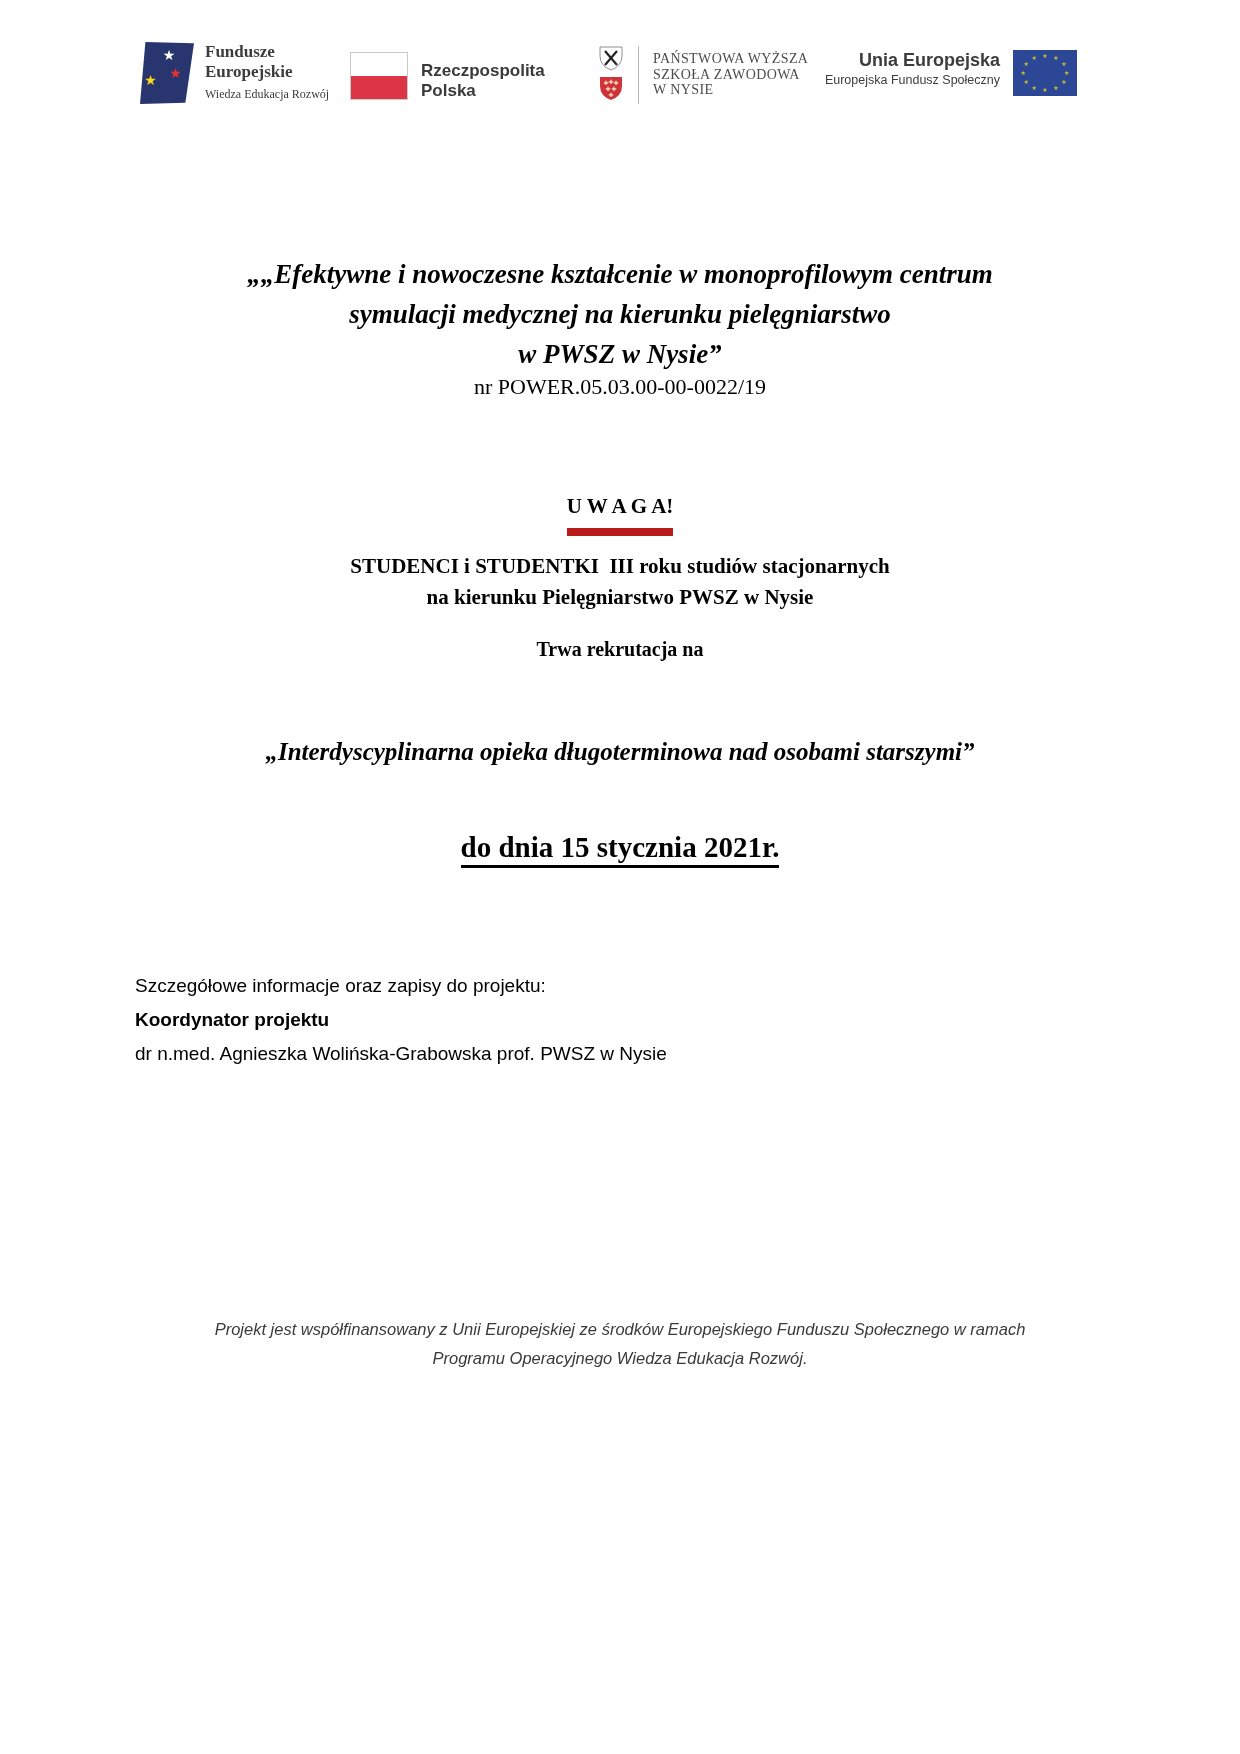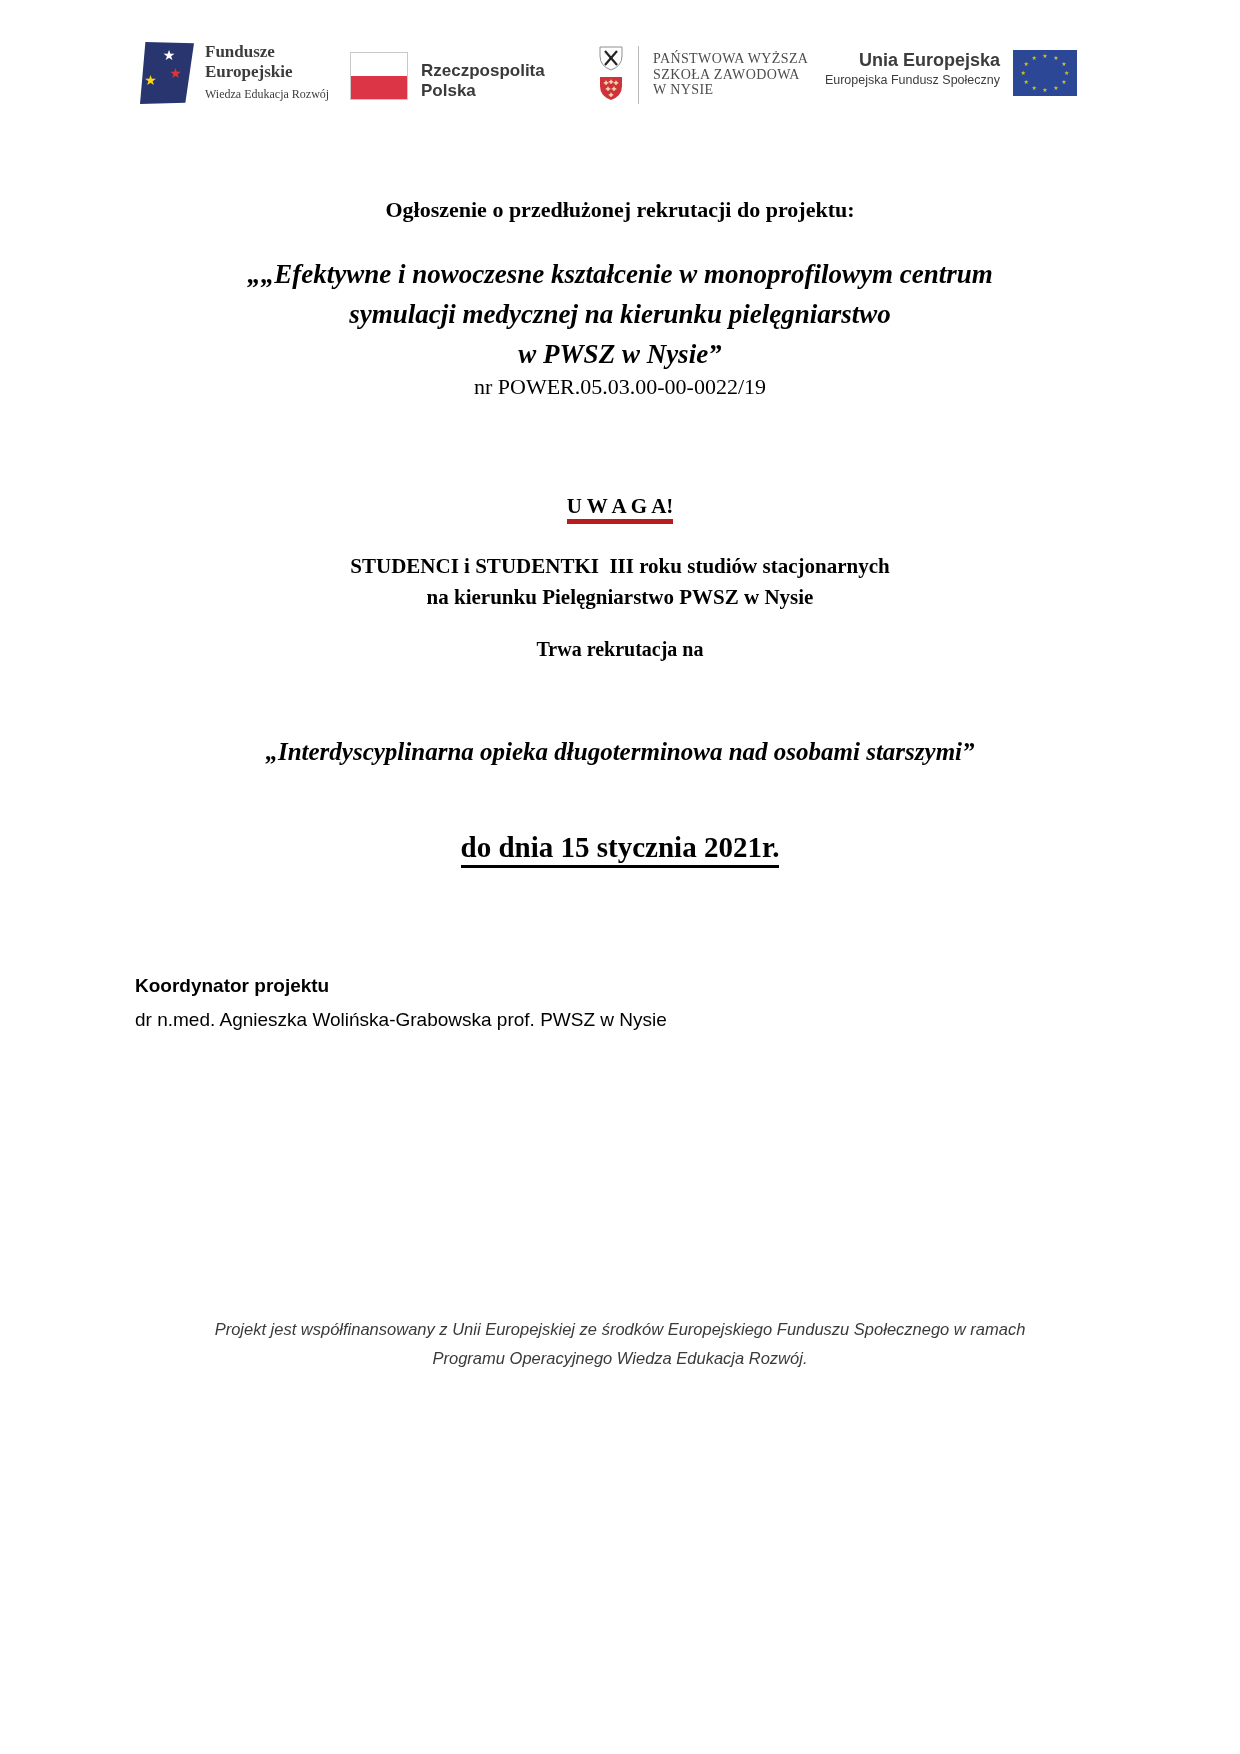--- a/index.html
+++ b/index.html
@@ -42,21 +42,21 @@
   .eu-flag { position:relative; width:64px; height:46px; }
   .eu-star { position:absolute; font-size:6px; line-height:1;
     transform:translate(-50%,-50%); color:var(--eu-star,#d6c63a); }
 
   
   .t { position:absolute; left:0; width:100%; text-align:center; }
   .intro   { top:197px; font-size:22px; font-weight:bold; }
   .project-title { top:254px; font-size:27px; font-weight:bold; font-style:italic; line-height:40px; }
   .number  { top:374px; font-size:22px; }
   .uwaga   { top:494px; font-size:21px; font-weight:bold; }
-  .uwaga span { border-bottom:5px solid #b91c1c; padding-bottom:1px; white-space:pre-wrap; }
+  .uwaga span { border-bottom:8px solid #b91c1c; padding-bottom:10px; white-space:pre-wrap; }
   .audience{ top:551px; font-size:21px; font-weight:bold; line-height:31px; }
   .audience .keep-space { white-space:pre-wrap; }
   .trwa    { top:638px; font-size:20px; font-weight:bold; }
   .desc    { top:669px; font-size:21px; font-style:italic; line-height:35px; }
   .course  { top:738px; font-size:25px; font-weight:bold; font-style:italic; }
   .deadline{ top:831px; font-size:29px; font-weight:bold; }
   .deadline span { border-bottom:3px solid #000; padding-bottom:2px; }
 
   
   .contact { position:absolute; left:135px; top:969px;
@@ -136,21 +136,20 @@
         <span class="eu-star" style="left: 67%; top: 82.909%;">★</span>
         <span class="eu-star" style="left: 50%; top: 88%;">★</span>
         <span class="eu-star" style="left: 33%; top: 82.909%;">★</span>
         <span class="eu-star" style="left: 20.5551%; top: 69%;">★</span>
         <span class="eu-star" style="left: 16%; top: 50%;">★</span>
         <span class="eu-star" style="left: 20.5551%; top: 31%;">★</span>
         <span class="eu-star" style="left: 33%; top: 17.091%;">★</span>
       </div>
   </div>
 
-  <div class="t intro">Ogłoszenie o przedłużonej rekrutacji do projektu:</div>
 
   <div class="t project-title">
     <div>„„Efektywne i nowoczesne kształcenie w monoprofilowym centrum</div>
     <div>symulacji medycznej na kierunku pielęgniarstwo</div>
     <div>w PWSZ w Nysie”</div>
   </div>
 
   <div class="t number">nr POWER.05.03.00-00-0022/19</div>
 
   <div class="t uwaga">
@@ -165,20 +164,21 @@
   <div class="t trwa">Trwa rekrutacja na</div>
 
 
   <div class="t course">„Interdyscyplinarna opieka długoterminowa nad osobami starszymi”</div>
 
   <div class="t deadline">
     <span>do dnia 15 stycznia 2021r.</span>
   </div>
 
   <div class="contact">
+    <div>Szczegółowe informacje oraz zapisy do projektu:</div>
     <div class="role">Koordynator projektu</div>
     <div>dr n.med. Agnieszka Wolińska-Grabowska prof. PWSZ w Nysie</div>
   </div>
 
   <div class="footer">
     <div>Projekt jest współfinansowany z Unii Europejskiej ze środków Europejskiego Funduszu Społecznego w ramach</div>
     <div>Programu Operacyjnego Wiedza Edukacja Rozwój.</div>
   </div>
 
 </div>

